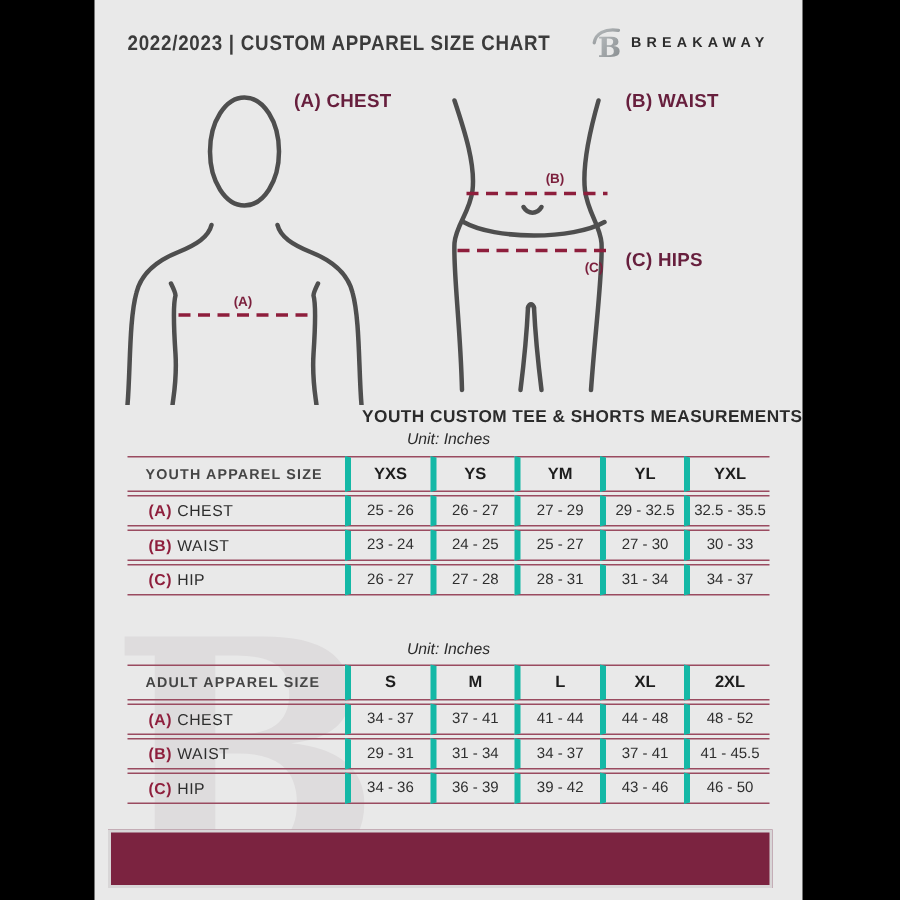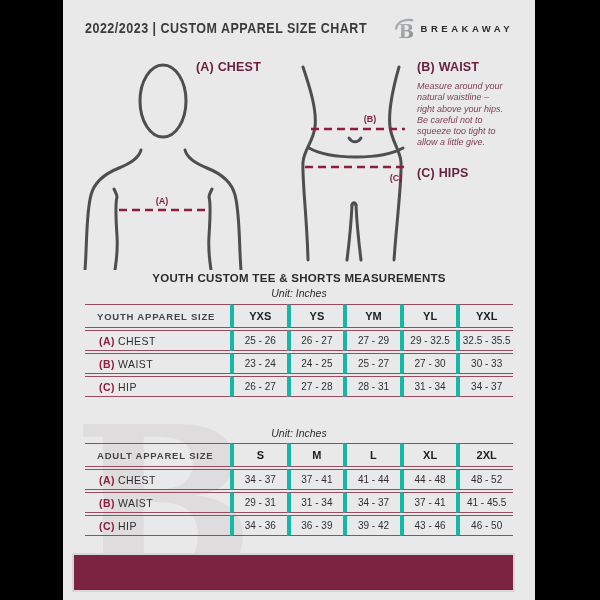--- a/index.html
+++ b/index.html
@@ -26,21 +26,21 @@
   
   .fig { position:absolute; }
   .fig path, .fig ellipse { fill:none; stroke:#4e4e4e; stroke-width:3; stroke-linecap:round; }
   .fig .dash { stroke:#8e1e3c; stroke-width:2.4; stroke-dasharray:8 5; }
   .fig text { fill:#7b1f3c; font-weight:bold; font-size:9px; font-family:"Liberation Sans",sans-serif; }
   
   .inst { position:absolute; z-index:1; }
   .inst h3 { margin:0 0 7px 0; font-size:12.5px; font-weight:bold; color:#671f3d; letter-spacing:0.2px; }
   .inst p { margin:0; font-size:9px; line-height:1.25; font-style:italic; color:#7d4155; white-space:pre-line; }
   
-  .sec-title { position:absolute; left:0; width:100%; text-align:center;
+  .sec-title { position:absolute; left:0; width:100%; text-align:right;
     font-size:11.5px; font-weight:bold; letter-spacing:0.3px; color:#2b2b2b; z-index:1; }
   .unit-line { position:absolute; left:0; width:100%; text-align:center;
     font-size:10.5px; font-style:italic; color:#2b2b2b; z-index:1; }
   
   .size-table {
     position:absolute; left:22px; width:428px; table-layout:fixed;
     border-collapse:separate; border-spacing:0 2px; z-index:1;
   }
   .size-table th, .size-table td {
     border-top:1px solid #9a4b60; border-bottom:1px solid #9a4b60;
@@ -110,26 +110,20 @@
       <text x="72" y="64" text-anchor="middle">(B)</text>
       <line class="dash" x1="7" y1="109" x2="111" y2="109"></line>
       <text x="98" y="123" text-anchor="middle">(C)</text>
     </svg>
 
     <div class="inst" style="left:133px; top:60px; width:118px;">
       <h3>(A) CHEST</h3>
     </div>
     <div class="inst" style="left:354px; top:60px; width:112px;">
       <h3>(B) WAIST</h3>
-      <p>Measure around your
-natural waistline –
-right above your hips.
-Be careful not to
-squeeze too tight to
-allow a little give.</p>
     </div>
     <div class="inst" style="left:354px; top:166px; width:114px;">
       <h3>(C) HIPS</h3>
     </div>
 
     <div class="wm">B</div>
 
     <div class="sec-title" style="top:272px;">YOUTH CUSTOM TEE &amp; SHORTS MEASUREMENTS</div>
     <div class="unit-line" style="top:287px;">Unit: Inches</div>
     <table class="size-table" style="top:302px;">

